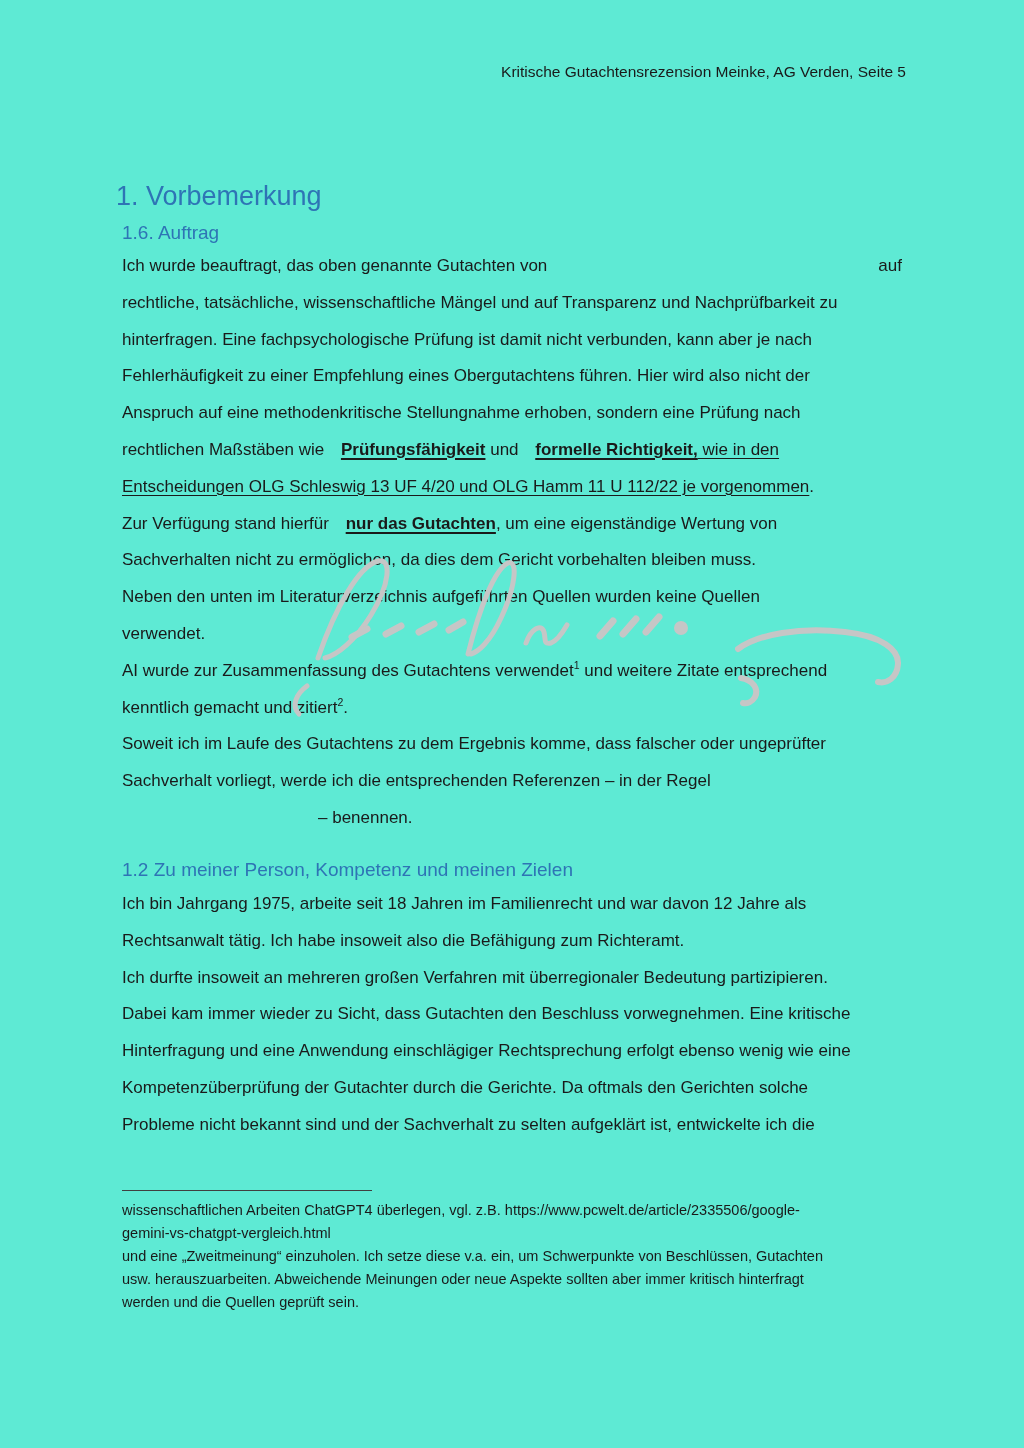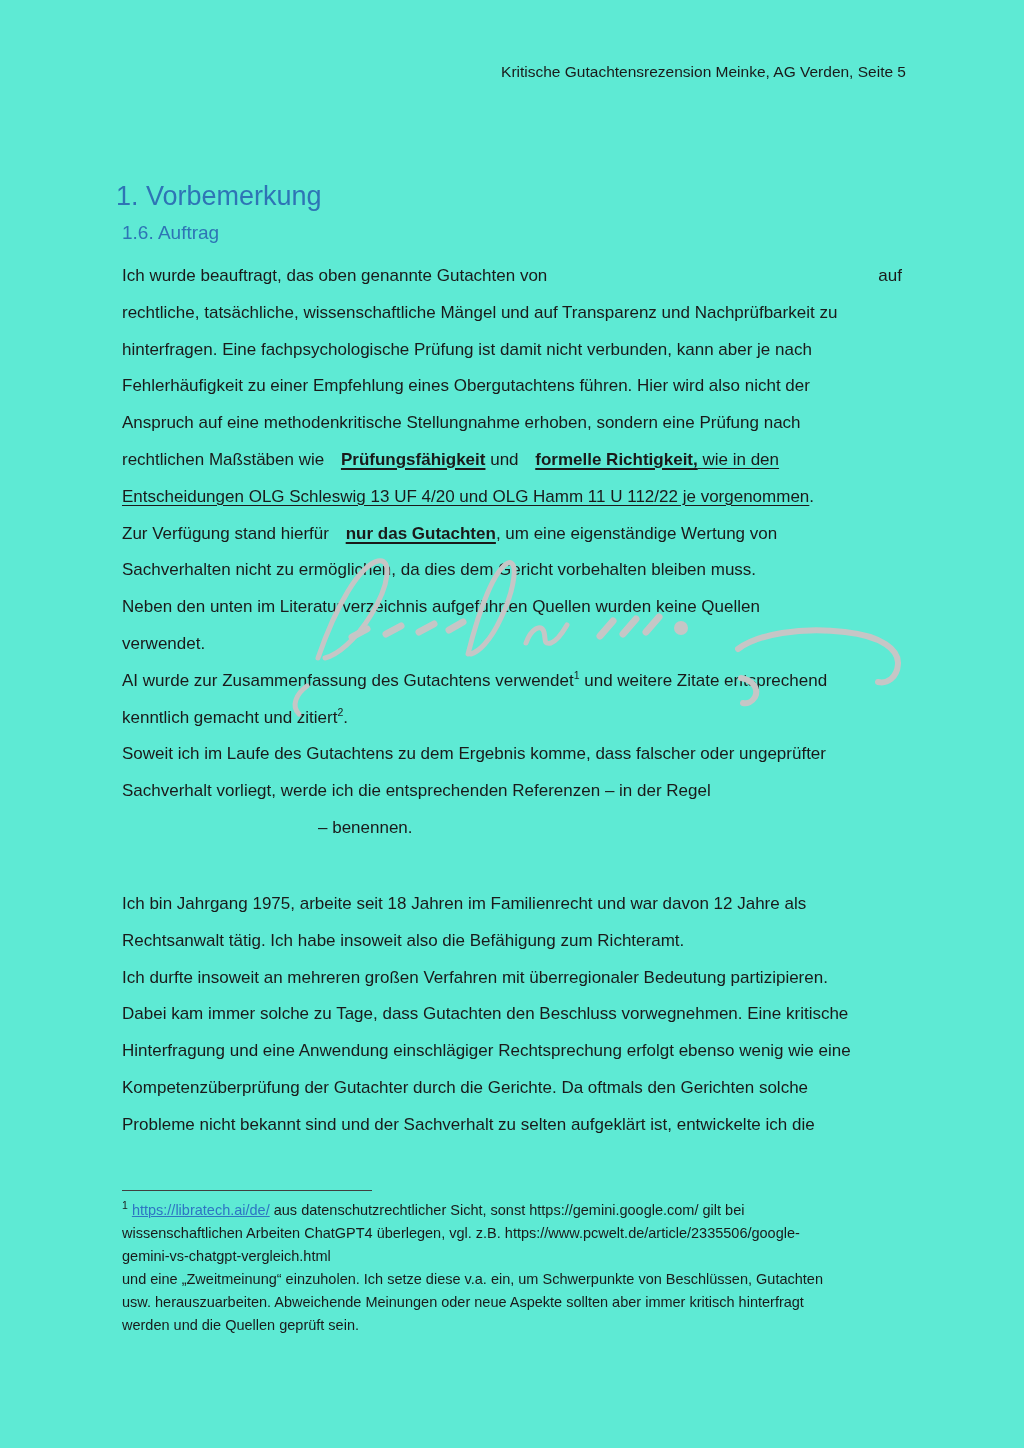--- a/index.html
+++ b/index.html
@@ -9,21 +9,21 @@
   .header{position:absolute;top:62px;left:122px;right:118px;text-align:right;
           font-size:15.5px;line-height:1.3;}
 
   .h1{position:absolute;top:180px;left:116px;font-size:27px;line-height:1.2;
       font-weight:400;color:#2E74B5;white-space:nowrap;}
   .h2a{position:absolute;top:222px;left:122px;font-size:19px;line-height:1.2;
       font-weight:400;color:#2E74B5;white-space:nowrap;}
   .h2b{position:absolute;top:859px;left:122px;font-size:19px;line-height:1.2;
       font-weight:400;color:#2E74B5;white-space:nowrap;}
 
-  .sec1{position:absolute;top:258px;left:122px;width:780px;font-size:17px;}
+  .sec1{position:absolute;top:248px;left:122px;width:780px;font-size:17px;}
   .sec2{position:absolute;top:886px;left:122px;width:780px;font-size:17px;}
   .line{line-height:36.8px;height:36.8px;white-space:nowrap;}
   .line-flex{display:flex;justify-content:space-between;}
   .indent{padding-left:196px;}
   .bu{font-weight:bold;text-decoration:underline;text-decoration-thickness:1.5px;text-underline-offset:3px;margin-left:12px;}
   .u{text-decoration:underline;text-decoration-thickness:1.3px;text-underline-offset:3px;}
   sup{font-size:10.5px;vertical-align:super;line-height:0;}
 
   .fnsep{position:absolute;top:1190px;left:122px;width:250px;height:0;
          border-top:1.7px solid #404040;}
@@ -58,35 +58,35 @@
     <div class="line">Sachverhalten nicht zu ermöglichen, da dies dem Gericht vorbehalten bleiben muss.</div>
     <div class="line">Neben den unten im Literaturverzeichnis aufgeführten Quellen wurden keine Quellen</div>
     <div class="line">verwendet.</div>
     <div class="line"><span>AI wurde zur Zusammenfassung des Gutachtens verwendet</span><sup>1</sup><span> und weitere Zitate entsprechend</span></div>
     <div class="line"><span>kenntlich gemacht und zitiert</span><sup>2</sup><span>.</span></div>
     <div class="line">Soweit ich im Laufe des Gutachtens zu dem Ergebnis komme, dass falscher oder ungeprüfter</div>
     <div class="line">Sachverhalt vorliegt, werde ich die entsprechenden Referenzen – in der Regel</div>
     <div class="line indent">–  benennen.</div>
   </div>
 
+  <div class="h2b">1.2 Zu meiner Person, Kompetenz und meinen Zielen</div>
 
   <div class="sec2">
     <div class="line">Ich bin Jahrgang 1975, arbeite seit 18 Jahren im Familienrecht und war davon 12 Jahre als</div>
     <div class="line">Rechtsanwalt tätig. Ich habe insoweit also die Befähigung zum Richteramt.</div>
     <div class="line">Ich durfte insoweit an mehreren großen Verfahren mit überregionaler Bedeutung partizipieren.</div>
-    <div class="line">Dabei kam immer solche zu Tage, dass Gutachten den Beschluss vorwegnehmen. Eine kritische</div>
+    <div class="line">Dabei kam immer wieder zu Sicht, dass Gutachten den Beschluss vorwegnehmen. Eine kritische</div>
     <div class="line">Hinterfragung und eine Anwendung einschlägiger Rechtsprechung erfolgt ebenso wenig wie eine</div>
     <div class="line">Kompetenzüberprüfung der Gutachter durch die Gerichte. Da oftmals den Gerichten solche</div>
     <div class="line">Probleme nicht bekannt sind und der Sachverhalt zu selten aufgeklärt ist, entwickelte ich die</div>
   </div>
 
   <div class="fnsep"></div>
 
   <div class="fns">
-    <div class="fnline"><sup>1</sup> <span class="link">https://libratech.ai/de/</span><span> aus datenschutzrechtlicher Sicht, sonst https://gemini.google.com/ gilt bei</span></div>
     <div class="fnline">wissenschaftlichen Arbeiten ChatGPT4 überlegen, vgl. z.B. https://www.pcwelt.de/article/2335506/google-</div>
     <div class="fnline">gemini-vs-chatgpt-vergleich.html</div>
     <div class="fnline">und eine „Zweitmeinung“ einzuholen. Ich setze diese v.a. ein, um Schwerpunkte von Beschlüssen, Gutachten</div>
     <div class="fnline">usw. herauszuarbeiten. Abweichende Meinungen oder neue Aspekte sollten aber immer kritisch hinterfragt</div>
     <div class="fnline">werden und die Quellen geprüft sein.</div>
   </div>
 
   <svg class="watermark" width="1024" height="1448" viewBox="0 0 1024 1448" fill="none">
     <g stroke="#c6c6c6" stroke-width="5" stroke-linecap="round" fill="none">
 

